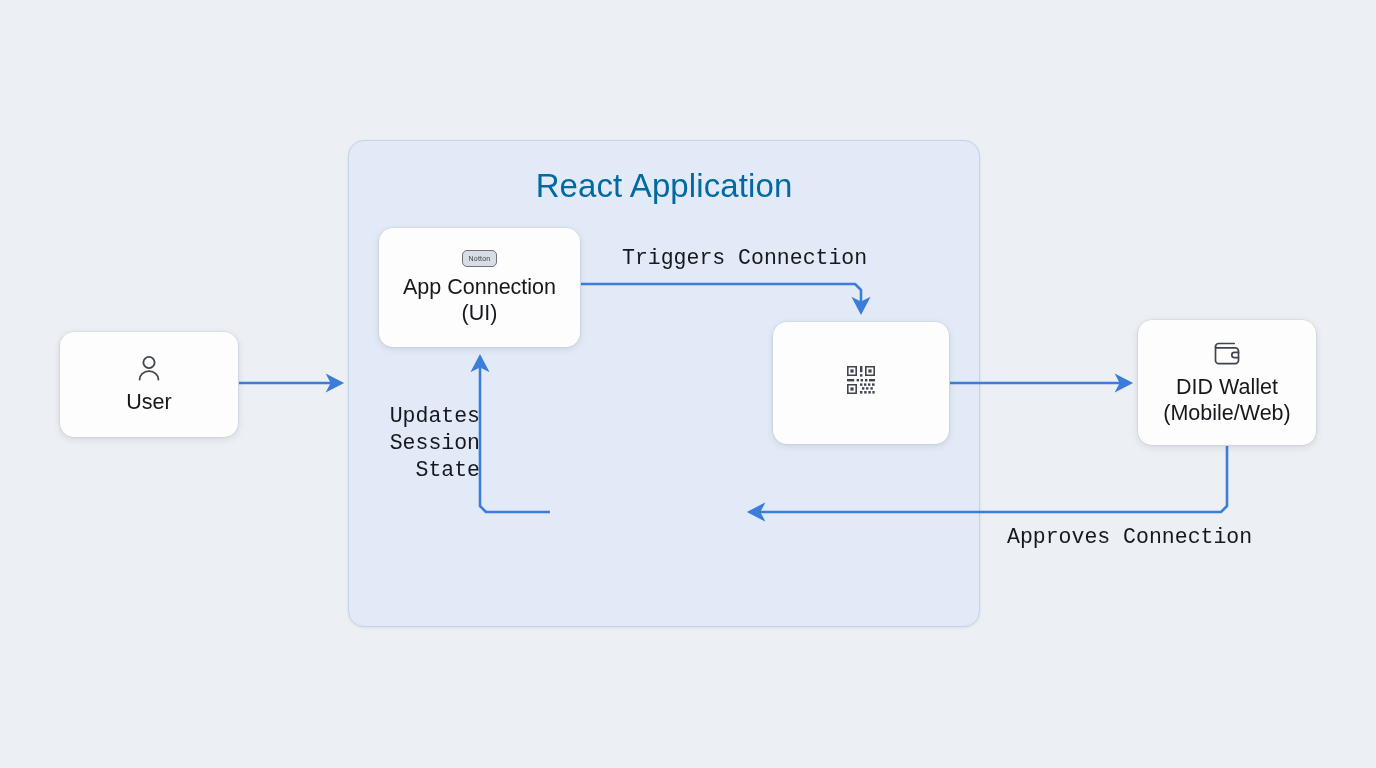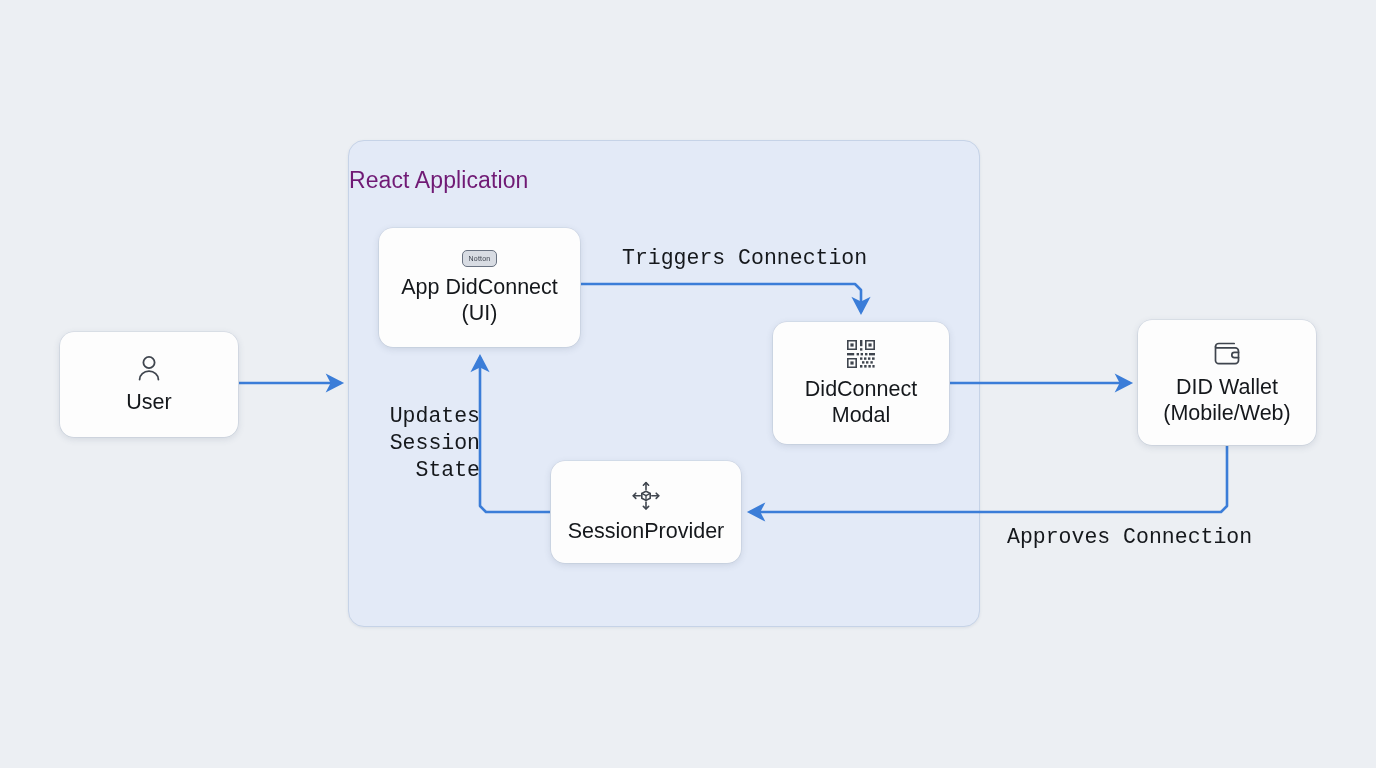--- a/index.html
+++ b/index.html
@@ -29,23 +29,23 @@
     border: 1.5px solid #c6d3e7;
     border-radius: 16px;
     box-sizing: border-box;
     box-shadow: 0 1px 3px rgba(70,90,120,0.10);
   }
   .group-title {
     position: absolute;
     left: 0;
     top: 26px;
     width: 100%;
-    text-align: left;
-    font-size: 23px;
-    color: #701a75;
+    text-align: center;
+    font-size: 33px;
+    color: #0369a1;
     letter-spacing: 0.1px;
   }
   
   .node {
     position: absolute;
     background: #fdfdfd;
     border-radius: 14px;
     box-sizing: border-box;
     display: flex;
     flex-direction: column;
@@ -159,21 +159,21 @@
         <path d="M3.6,25.5 a9.4,8.4 0 0 1 18.8,0" fill="none" stroke="#3f454e" stroke-width="1.8" stroke-linecap="round"></path>
       </svg>
     </span>
     <span class="label">User</span>
   </div>
 
   <div class="node" id="node-appcomp">
     <span class="nicon">
       <span class="btn-glyph">Notton</span>
     </span>
-    <span class="label">App DidConnect
+    <span class="label">App Connection
 (UI)</span>
   </div>
 
   <div class="node" id="node-didmodal">
     <span class="nicon">
       <svg width="30" height="30" viewBox="0 0 30 30" fill="#3f454e">
 
         <path d="M1,1 h10 v10 h-10 z M2.6,2.6 v6.8 h6.8 v-6.8 z" fill-rule="evenodd"></path>
         <rect x="4.4" y="4.4" width="3.2" height="3.2"></rect>
 
@@ -198,47 +198,22 @@
         <rect x="26" y="18.4" width="2.6" height="2.4"></rect>
         <rect x="16" y="22.2" width="2.4" height="2.4"></rect>
         <rect x="20" y="22.2" width="2.4" height="2.4"></rect>
         <rect x="24.4" y="22.2" width="2.4" height="2.4"></rect>
         <rect x="14" y="26" width="2.4" height="2.6"></rect>
         <rect x="18.2" y="26" width="2.4" height="2.6"></rect>
         <rect x="22.4" y="26" width="2.4" height="2.6"></rect>
         <rect x="26.4" y="26" width="2.2" height="2.6"></rect>
       </svg>
     </span>
-    <span class="label">DidConnect
-Modal</span>
-  </div>
-
-  <div class="node" id="node-session">
-    <span class="nicon">
-      <svg width="32" height="30" viewBox="0 0 32 30" fill="none" stroke="#3f454e" stroke-width="1.6" stroke-linecap="round" stroke-linejoin="round">
-
-        <path d="M16,10.2 L20.2,12.4 L20.2,17.2 L16,19.4 L11.8,17.2 L11.8,12.4 Z"></path>
-        <path d="M11.8,12.4 L16,14.6 L20.2,12.4" stroke-width="1.3"></path>
-        <path d="M16,14.6 L16,19.4" stroke-width="1.3"></path>
-
-        <path d="M16,8.6 L16,1.8"></path>
-        <path d="M13.4,4.2 L16,1.6 L18.6,4.2"></path>
-
-        <path d="M16,21 L16,27.8"></path>
-        <path d="M13.4,25.4 L16,28 L18.6,25.4"></path>
-
-        <path d="M10.2,14.8 L3.4,14.8"></path>
-        <path d="M5.8,12.2 L3.2,14.8 L5.8,17.4"></path>
-
-        <path d="M21.8,14.8 L28.6,14.8"></path>
-        <path d="M26.2,12.2 L28.8,14.8 L26.2,17.4"></path>
-      </svg>
-    </span>
-    <span class="label">SessionProvider</span>
-  </div>
+  </div>
+
 
   <div class="node" id="node-wallet">
     <span class="nicon">
       <svg width="30" height="27" viewBox="0 0 30 27" fill="none" stroke="#3f454e" stroke-width="1.7" stroke-linecap="round" stroke-linejoin="round">
         <path d="M3.5,6.8 a3.3,3.3 0 0 1 3.3,-3.3 h15.4"></path>
         <path d="M3.5,6.8 v13.6 a3.3,3.3 0 0 0 3.3,3.3 h16.4 a3.3,3.3 0 0 0 3.3,-3.3 v-9.2 a3.3,3.3 0 0 0 -3.3,-3.3 h-19.7"></path>
         <path d="M26.5,12.4 h-4.1 a2.6,2.6 0 0 0 0,5.2 h4.1"></path>
       </svg>
     </span>
     <span class="label">DID Wallet

